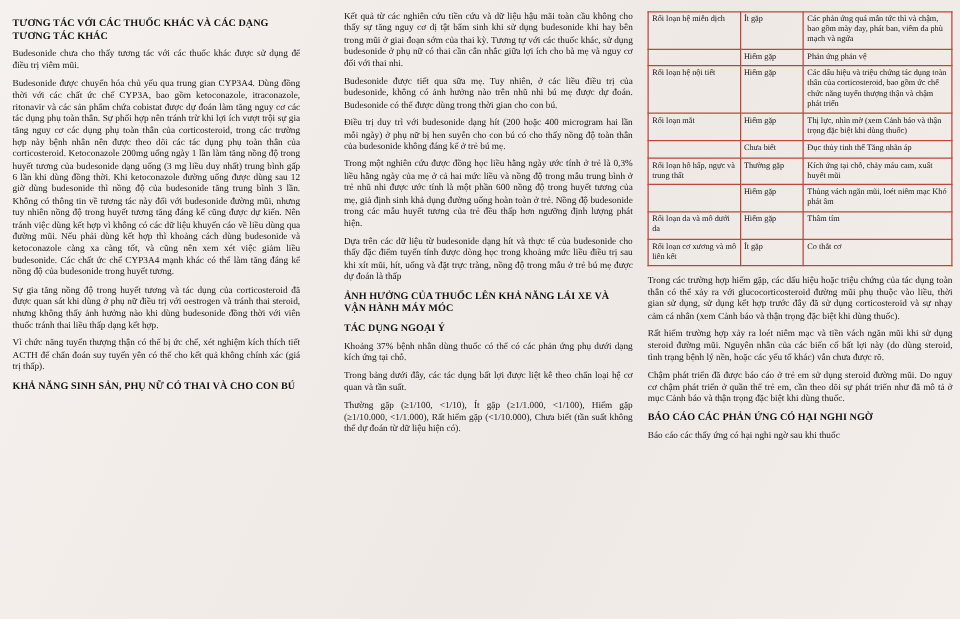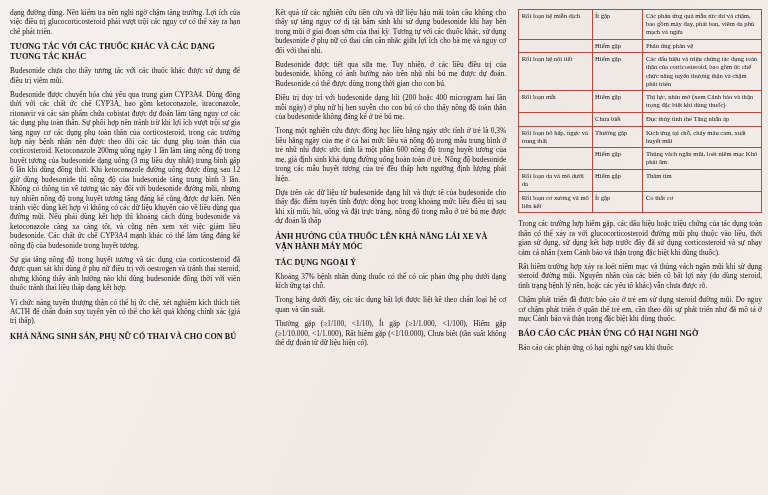--- a/index.html
+++ b/index.html
@@ -77,21 +77,20 @@
   .tbl td.c2 { width: 20%; }
   .tbl td.c3 { width: 50%; }
   .spacer-6 { height: 6px; }
 </style>
 </head>
 <body>
 
 <div id="page">
 
   <div class="col col-left">
-    <p class="body">dạng đường dùng. Nên kiểm tra nền nghi ngờ chậm tăng trưởng. Lợi ích của việc điều trị glucocorticosteroid phải vượt trội các nguy cơ có thể xảy ra hạn chế phát triển.</p>
     <h2 class="head">TƯƠNG TÁC VỚI CÁC THUỐC KHÁC VÀ CÁC DẠNG TƯƠNG TÁC KHÁC</h2>
     <p class="body">Budesonide chưa cho thấy tương tác với các thuốc khác được sử dụng để điều trị viêm mũi.</p>
     <p class="body">Budesonide được chuyển hóa chủ yếu qua trung gian CYP3A4. Dùng đồng thời với các chất ức chế CYP3A, bao gồm ketoconazole, itraconazole, ritonavir và các sản phẩm chứa cobistat được dự đoán làm tăng nguy cơ các tác dụng phụ toàn thân. Sự phối hợp nên tránh trừ khi lợi ích vượt trội sự gia tăng nguy cơ các dụng phụ toàn thân của corticosteroid, trong các trường hợp này bệnh nhân nên được theo dõi các tác dụng phụ toàn thân của corticosteroid. Ketoconazole 200mg uống ngày 1 lần làm tăng nồng độ trong huyết tương của budesonide dạng uống (3 mg liều duy nhất) trung bình gấp 6 lần khi dùng đồng thời. Khi ketoconazole đường uống được dùng sau 12 giờ dùng budesonide thì nồng độ của budesonide tăng trung bình 3 lần. Không có thông tin về tương tác này đối với budesonide đường mũi, nhưng tuy nhiên nồng độ trong huyết tương tăng đáng kể cũng được dự kiến. Nên tránh việc dùng kết hợp vì không có các dữ liệu khuyến cáo về liều dùng qua đường mũi. Nếu phải dùng kết hợp thì khoảng cách dùng budesonide và ketoconazole càng xa càng tốt, và cũng nên xem xét việc giảm liều budesonide. Các chất ức chế CYP3A4 mạnh khác có thể làm tăng đáng kể nồng độ của budesonide trong huyết tương.</p>
     <p class="body">Sự gia tăng nồng độ trong huyết tương và tác dụng của corticosteroid đã được quan sát khi dùng ở phụ nữ điều trị với oestrogen và tránh thai steroid, nhưng không thấy ảnh hưởng nào khi dùng budesonide đồng thời với viên thuốc tránh thai liều thấp dạng kết hợp.</p>
     <p class="body">Vì chức năng tuyến thượng thận có thể bị ức chế, xét nghiệm kích thích tiết ACTH để chẩn đoán suy tuyến yên có thể cho kết quả không chính xác (giá trị thấp).</p>
     <h2 class="head">KHẢ NĂNG SINH SẢN, PHỤ NỮ CÓ THAI VÀ CHO CON BÚ</h2>
   </div>
 
   <div class="col col-mid">
     <p class="body">Kết quả từ các nghiên cứu tiền cứu và dữ liệu hậu mãi toàn cầu không cho thấy sự tăng nguy cơ dị tật bẩm sinh khi sử dụng budesonide khi hay bên trong mũi ở giai đoạn sớm của thai kỳ. Tương tự với các thuốc khác, sử dụng budesonide ở phụ nữ có thai cần cân nhắc giữa lợi ích cho bà mẹ và nguy cơ đối với thai nhi.</p>
@@ -154,19 +153,19 @@
         </tr>
         <tr>
           <td class="c1">Rối loạn cơ xương và mô liên kết</td>
           <td class="c2">Ít gặp</td>
           <td class="c3">Co thắt cơ</td>
         </tr>
       </tbody>
     </table>
     <div class="spacer-6"></div>
     <p class="body">Trong các trường hợp hiếm gặp, các dấu hiệu hoặc triệu chứng của tác dụng toàn thân có thể xảy ra với glucocorticosteroid đường mũi phụ thuộc vào liều, thời gian sử dụng, sử dụng kết hợp trước đây đã sử dụng corticosteroid và sự nhạy cảm cá nhân (xem Cảnh báo và thận trọng đặc biệt khi dùng thuốc).</p>
-    <p class="body">Rất hiếm trường hợp xảy ra loét niêm mạc và thủng vách ngăn mũi khi sử dụng steroid đường mũi. Nguyên nhân của các biến cố bất lợi này (do dùng steroid, tình trạng bệnh lý nền, hoặc các yếu tố khác) vẫn chưa được rõ.</p>
+    <p class="body">Rất hiếm trường hợp xảy ra loét niêm mạc và tiền vách ngăn mũi khi sử dụng steroid đường mũi. Nguyên nhân của các biến cố bất lợi này (do dùng steroid, tình trạng bệnh lý nền, hoặc các yếu tố khác) vẫn chưa được rõ.</p>
     <p class="body">Chậm phát triển đã được báo cáo ở trẻ em sử dụng steroid đường mũi. Do nguy cơ chậm phát triển ở quần thể trẻ em, cần theo dõi sự phát triển như đã mô tả ở mục Cảnh báo và thận trọng đặc biệt khi dùng thuốc.</p>
     <h2 class="head">Báo cáo các phản ứng có hại nghi ngờ</h2>
-    <p class="body">Báo cáo các phản ứng có hại nghi ngờ sau khi thuốc</p>
+    <p class="body">Báo cáo các thấy ứng có hại nghi ngờ sau khi thuốc</p>
   </div>
 
 </div>
 
 </body></html>

